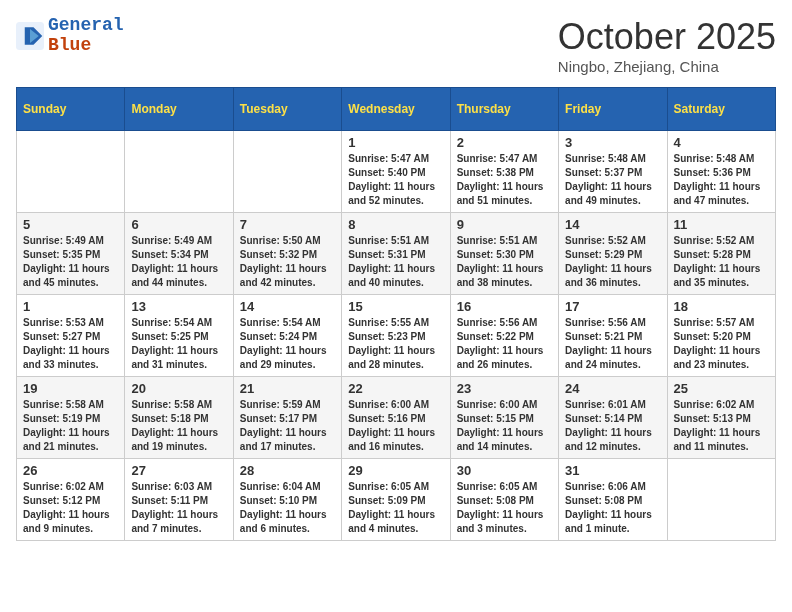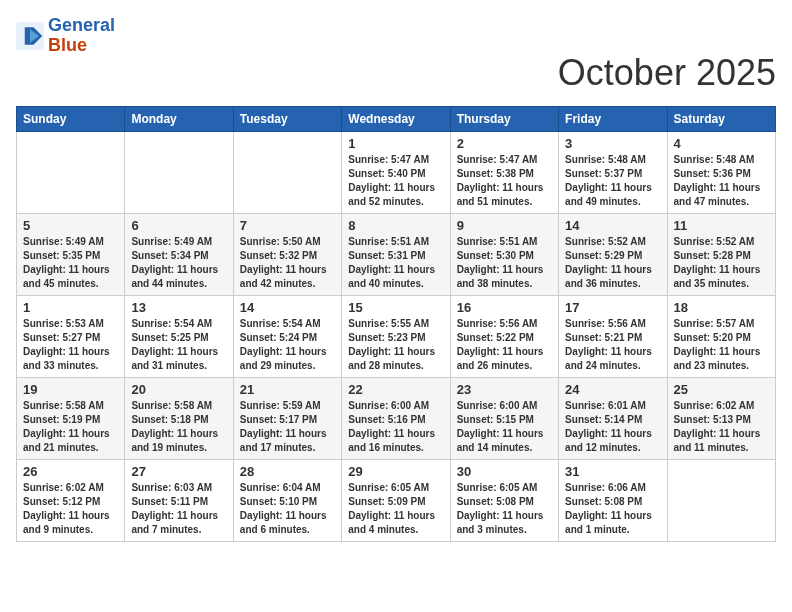--- a/index.html
+++ b/index.html
@@ -19,52 +19,52 @@
     .logo {
       display: flex;
       align-items: center;
       gap: 4px;
     }
     .logo-text {
       font-size: 18px;
       font-weight: bold;
       color: #333;
       line-height: 1.1;
+      font-family: Liberation Mono, monospace;
     }
     .logo-text span {
       color: #2563b0;
     }
     .logo-icon {
       width: 28px;
       height: 28px;
     }
     .title-block {
       text-align: left;
-      margin-top: 36px;
     }
     .month-title {
       font-size: 36px;
       font-weight: normal;
       color: #333;
     }
     .location {
       font-size: 15px;
       color: #555;
     }
     .calendar {
       width: 100%;
       border-collapse: collapse;
       border: 1px solid #ccc;
     }
     .calendar th {
       background-color: #2563b0;
-      color: #ffffff;
+      color: #fde047;
       font-size: 12px;
       font-weight: bold;
-      padding: 5px 6px;
+      padding: 14px 6px;
       text-align: left;
       border: 1px solid #1a4d8f;
     }
     .calendar td {
       width: 108px;
       vertical-align: top;
       padding: 4px 6px;
       border: 1px solid #ccc;
       font-size: 10.5px;
       color: #333;
@@ -100,20 +100,21 @@
       <polygon points="20,6 30,16 20,26 10,26 10,6" fill="#2563b0"></polygon>
       <polygon points="16,8 26,16 16,24" fill="#5a9fd4"></polygon>
     </svg>
     <div class="logo-text">
       <div><span>General</span></div>
       <div style="color:#c2410c">Blue</div>
     </div>
   </div>
   <div class="title-block">
     <div class="month-title">October 2025</div>
+    <div class="location">Ningbo, Zhejiang, China</div>
   </div>
 </div>
 
 <table class="calendar">
   <thead>
     <tr>
     <th>Sunday</th>
         <th>Monday</th>
         <th>Tuesday</th>
         <th>Wednesday</th>

